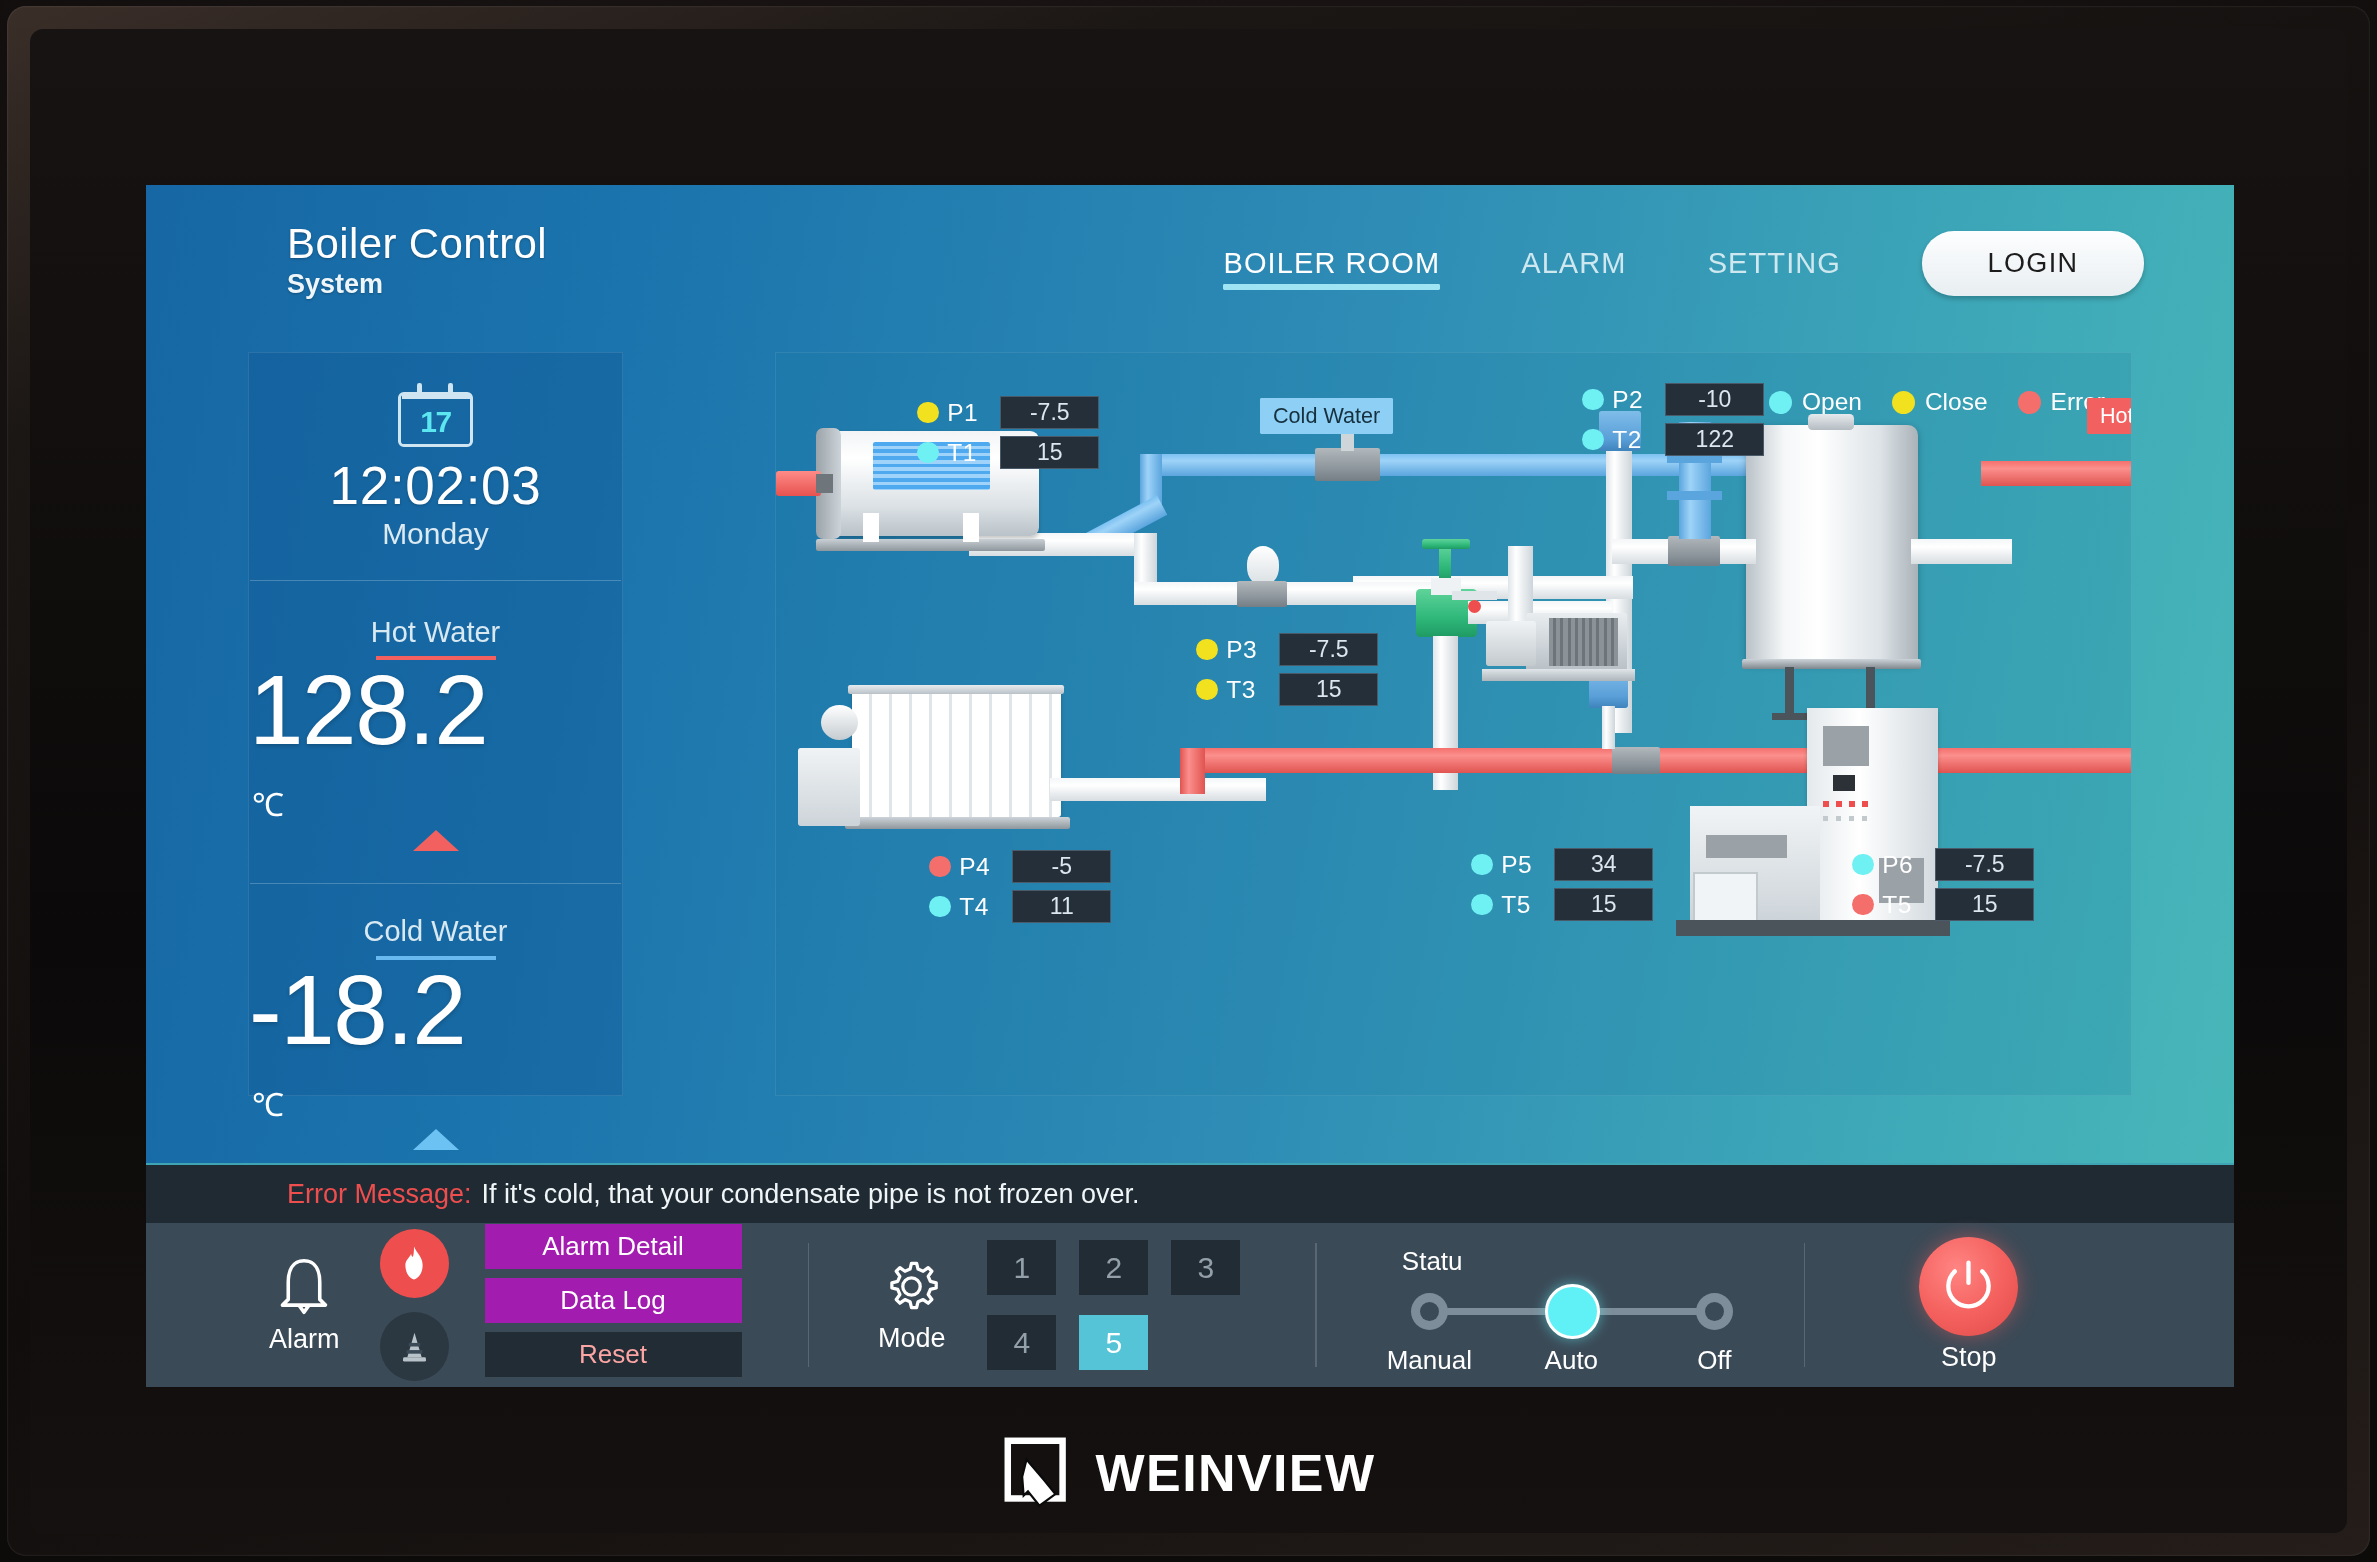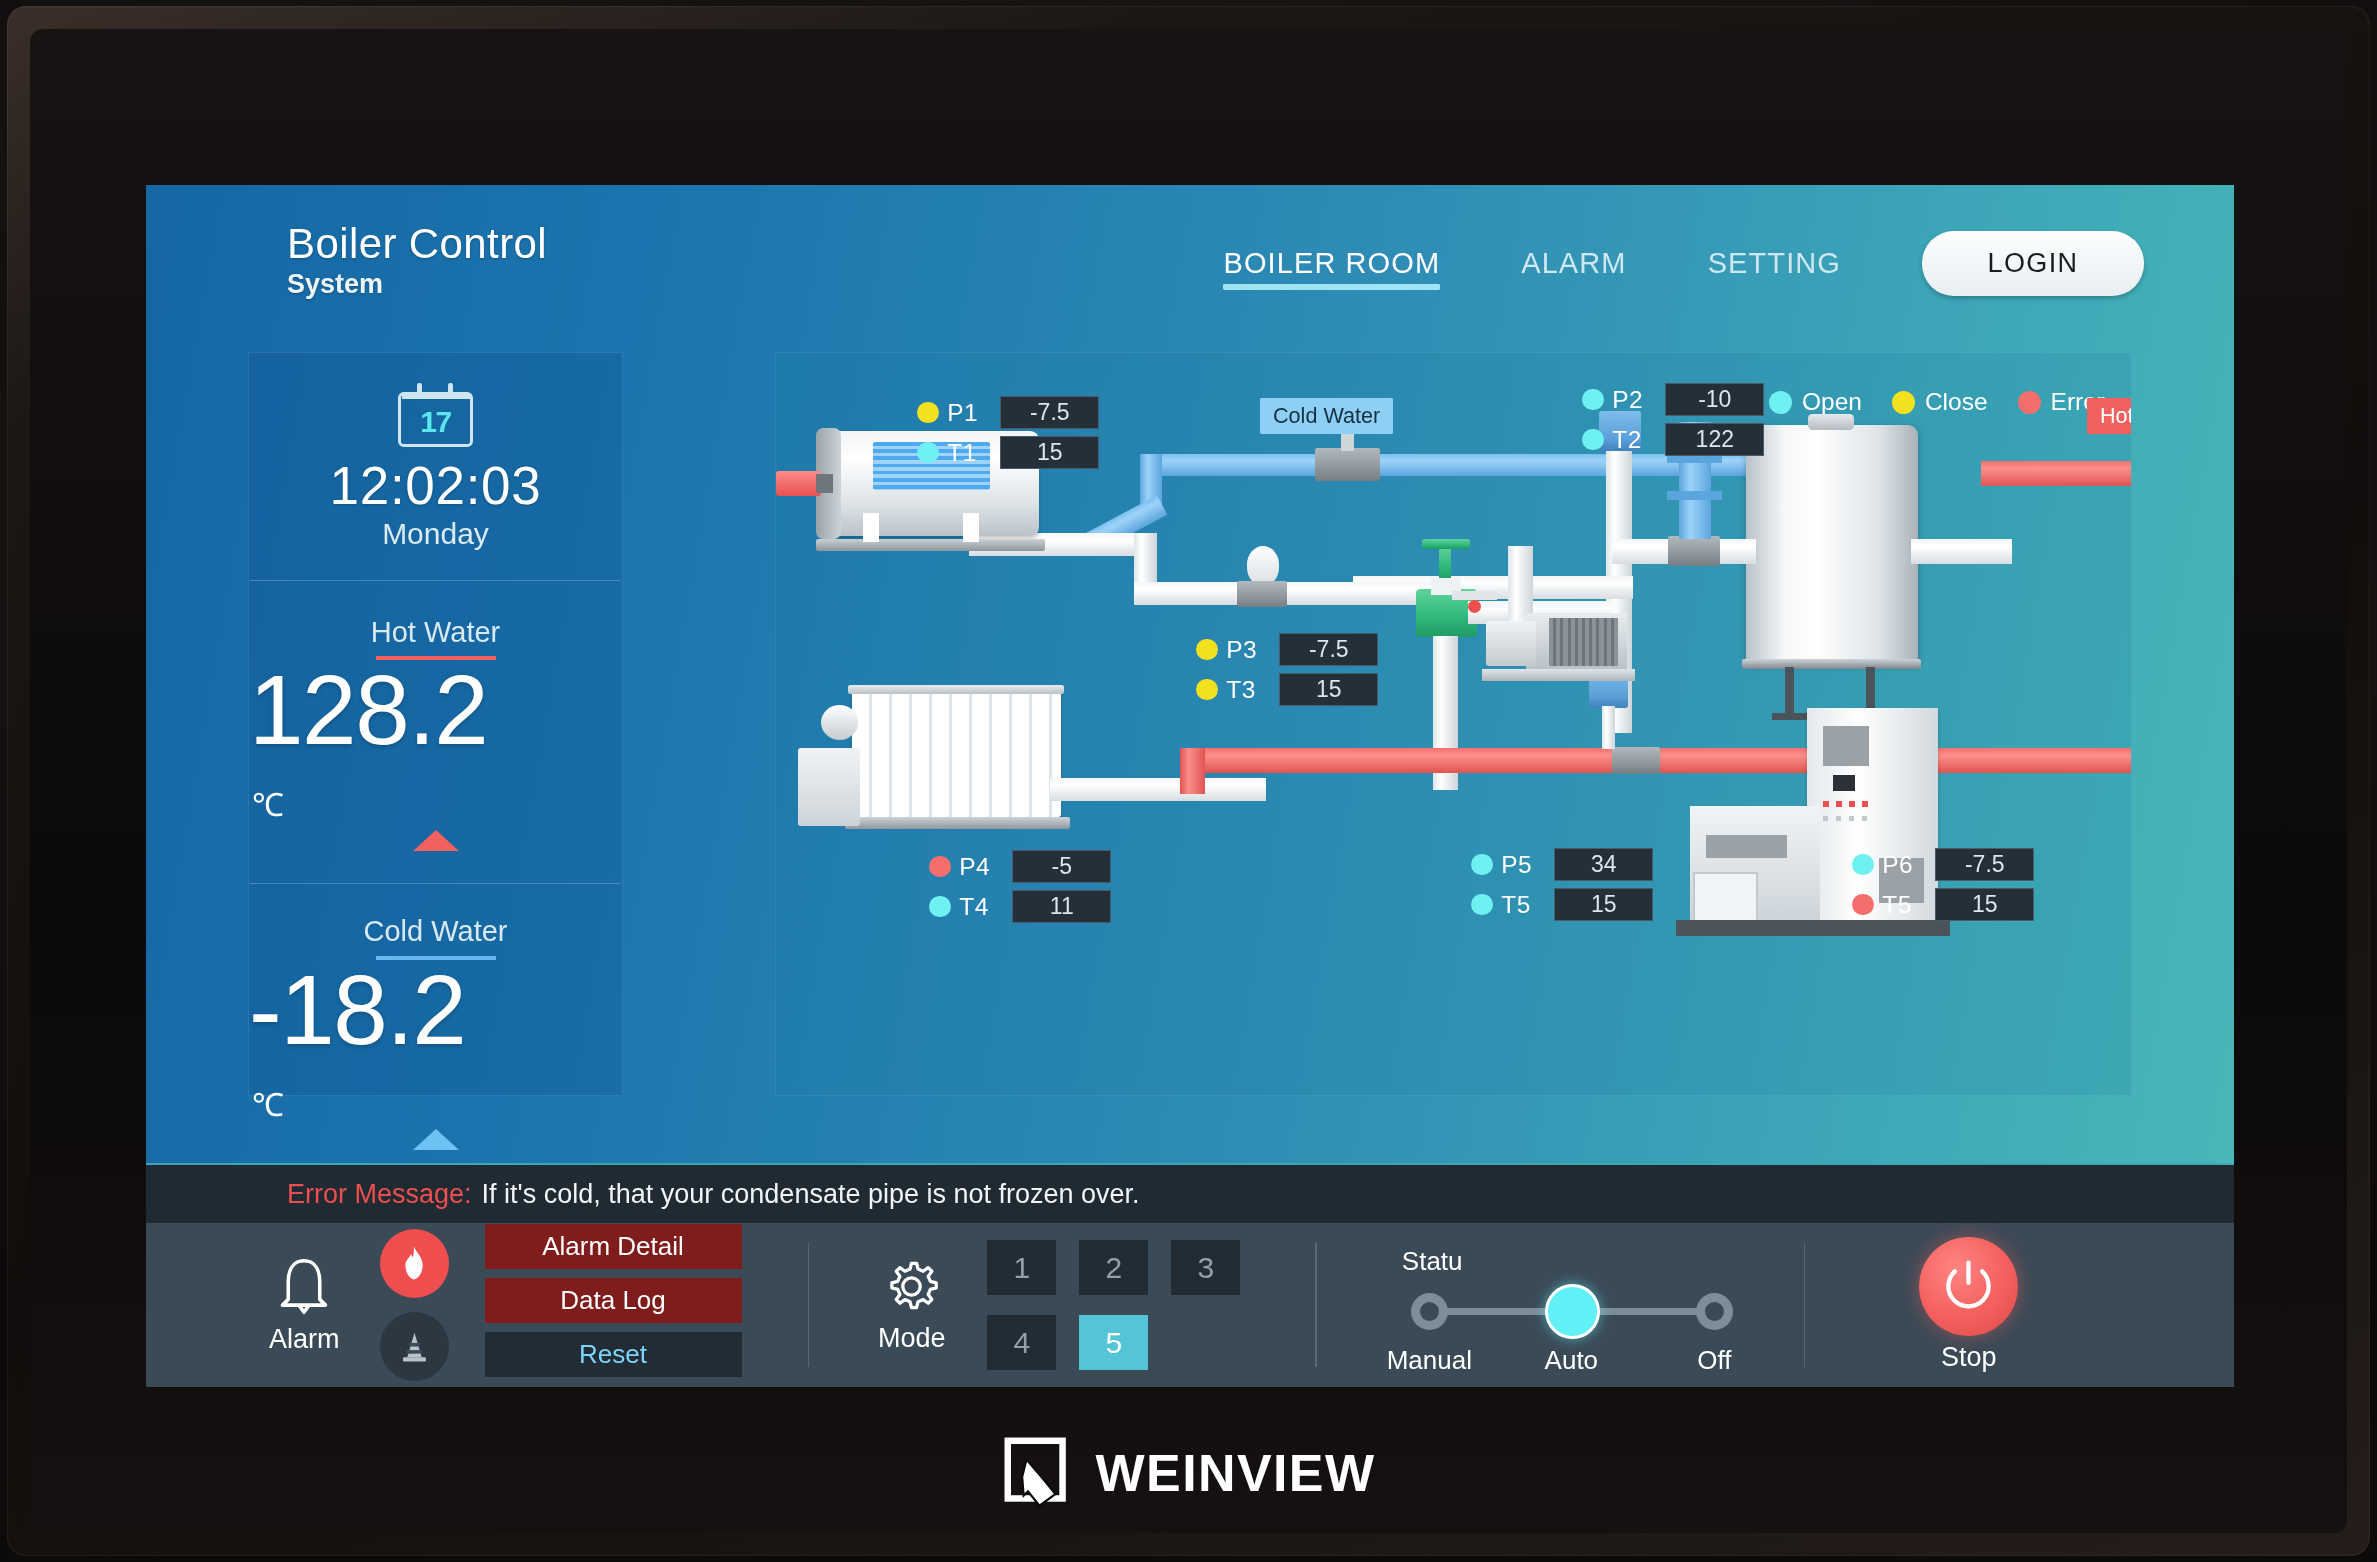--- a/index.html
+++ b/index.html
@@ -179,22 +179,22 @@
 
   .round-btn { width:69px; height:69px; border-radius:50%; display:flex;
                align-items:center; justify-content:center; cursor:pointer; }
   .round-btn.fire { background:#ef4e4e; }
   .round-btn.cone { background:#2b3741; }
 
   .stack-btn {
     width:257px; height:45px; display:flex; align-items:center; justify-content:center;
     font-size:26px; margin-bottom:8.7px; cursor:pointer;
   }
-  .stack-btn.teal { background:#7f1d1d; color:#ffffff; }
-  .stack-btn.dark { background:#222c35; color:#7dd3fc; }
+  .stack-btn.teal { background:#a21caf; color:#ffffff; }
+  .stack-btn.dark { background:#222c35; color:#fca5a5; }
 
   .mode-btn {
     width:69px; height:55px; display:flex; align-items:center; justify-content:center;
     font-size:30px; background:#222c35; color:#93a0a9; cursor:pointer;
   }
   .mode-btn.sel { background:#55c4d6; color:#ffffff; }
 
   #status-title { position:absolute; left:0; top:13px; font-size:26px; color:#ffffff; }
   .slider-track { position:absolute; height:7.2px; background:#7d8d99; border-radius:3.6px; }
   .slider-node {

